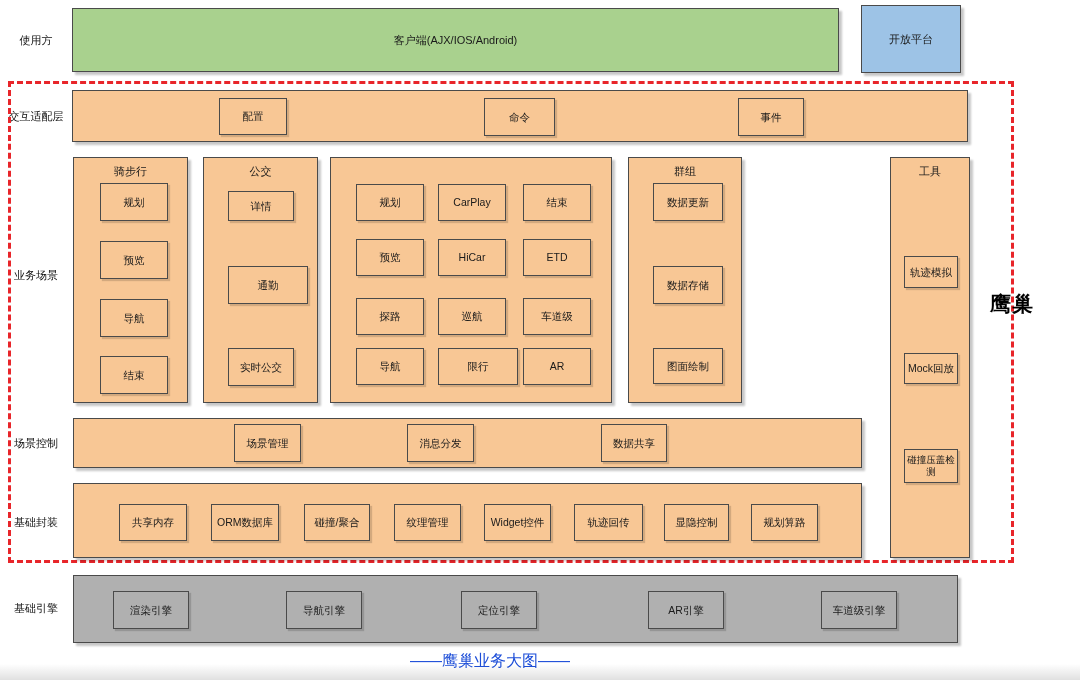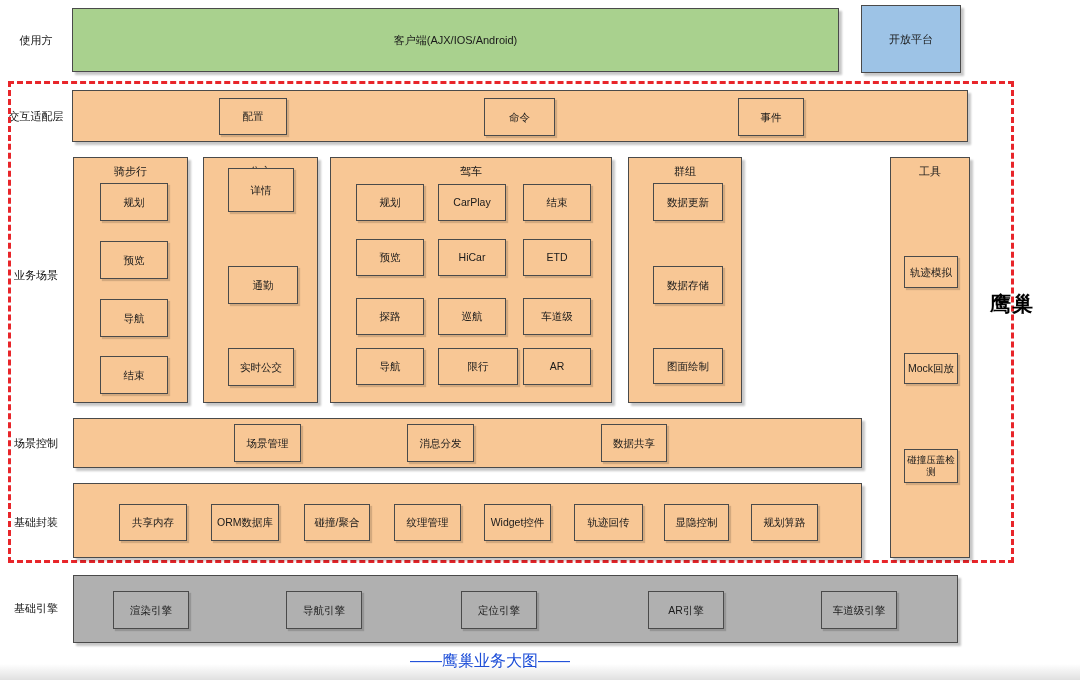--- a/index.html
+++ b/index.html
@@ -69,27 +69,26 @@
   <div class="panel orange" style="left:73px;top:157px;width:115px;height:246px">
     <div class="col-title">骑步行</div>
     <div class="node orange" style="left:26px;top:25px;width:68px;height:38px">规划</div>
     <div class="node orange" style="left:26px;top:83px;width:68px;height:38px">预览</div>
     <div class="node orange" style="left:26px;top:141px;width:68px;height:38px">导航</div>
     <div class="node orange" style="left:26px;top:198px;width:68px;height:38px">结束</div>
   </div>
 
   <div class="panel orange" style="left:203px;top:157px;width:115px;height:246px">
     <div class="col-title">公交</div>
-    <div class="node orange" style="left:24px;top:10px;width:66px;height:44px">详情</div>
-    <div class="node orange" style="left:24px;top:108px;width:70px;height:38px">通勤</div>
+    <div class="node orange" style="left:24px;top:33px;width:66px;height:30px">详情</div>
+    <div class="node orange" style="left:24px;top:108px;width:80px;height:38px">通勤</div>
     <div class="node orange" style="left:24px;top:190px;width:66px;height:38px">实时公交</div>
   </div>
 
   <div class="panel orange" style="left:330px;top:157px;width:282px;height:246px">
-    <div class="col-title">驾车</div>
     <div class="node orange" style="left:25px;top:26px;width:68px;height:37px">规划</div>
     <div class="node orange" style="left:107px;top:26px;width:68px;height:37px">CarPlay</div>
     <div class="node orange" style="left:192px;top:26px;width:68px;height:37px">结束</div>
     <div class="node orange" style="left:25px;top:81px;width:68px;height:37px">预览</div>
     <div class="node orange" style="left:107px;top:81px;width:68px;height:37px">HiCar</div>
     <div class="node orange" style="left:192px;top:81px;width:68px;height:37px">ETD</div>
     <div class="node orange" style="left:25px;top:140px;width:68px;height:37px">探路</div>
     <div class="node orange" style="left:107px;top:140px;width:68px;height:37px">巡航</div>
     <div class="node orange" style="left:192px;top:140px;width:68px;height:37px">车道级</div>
     <div class="node orange" style="left:25px;top:190px;width:68px;height:37px">导航</div>

